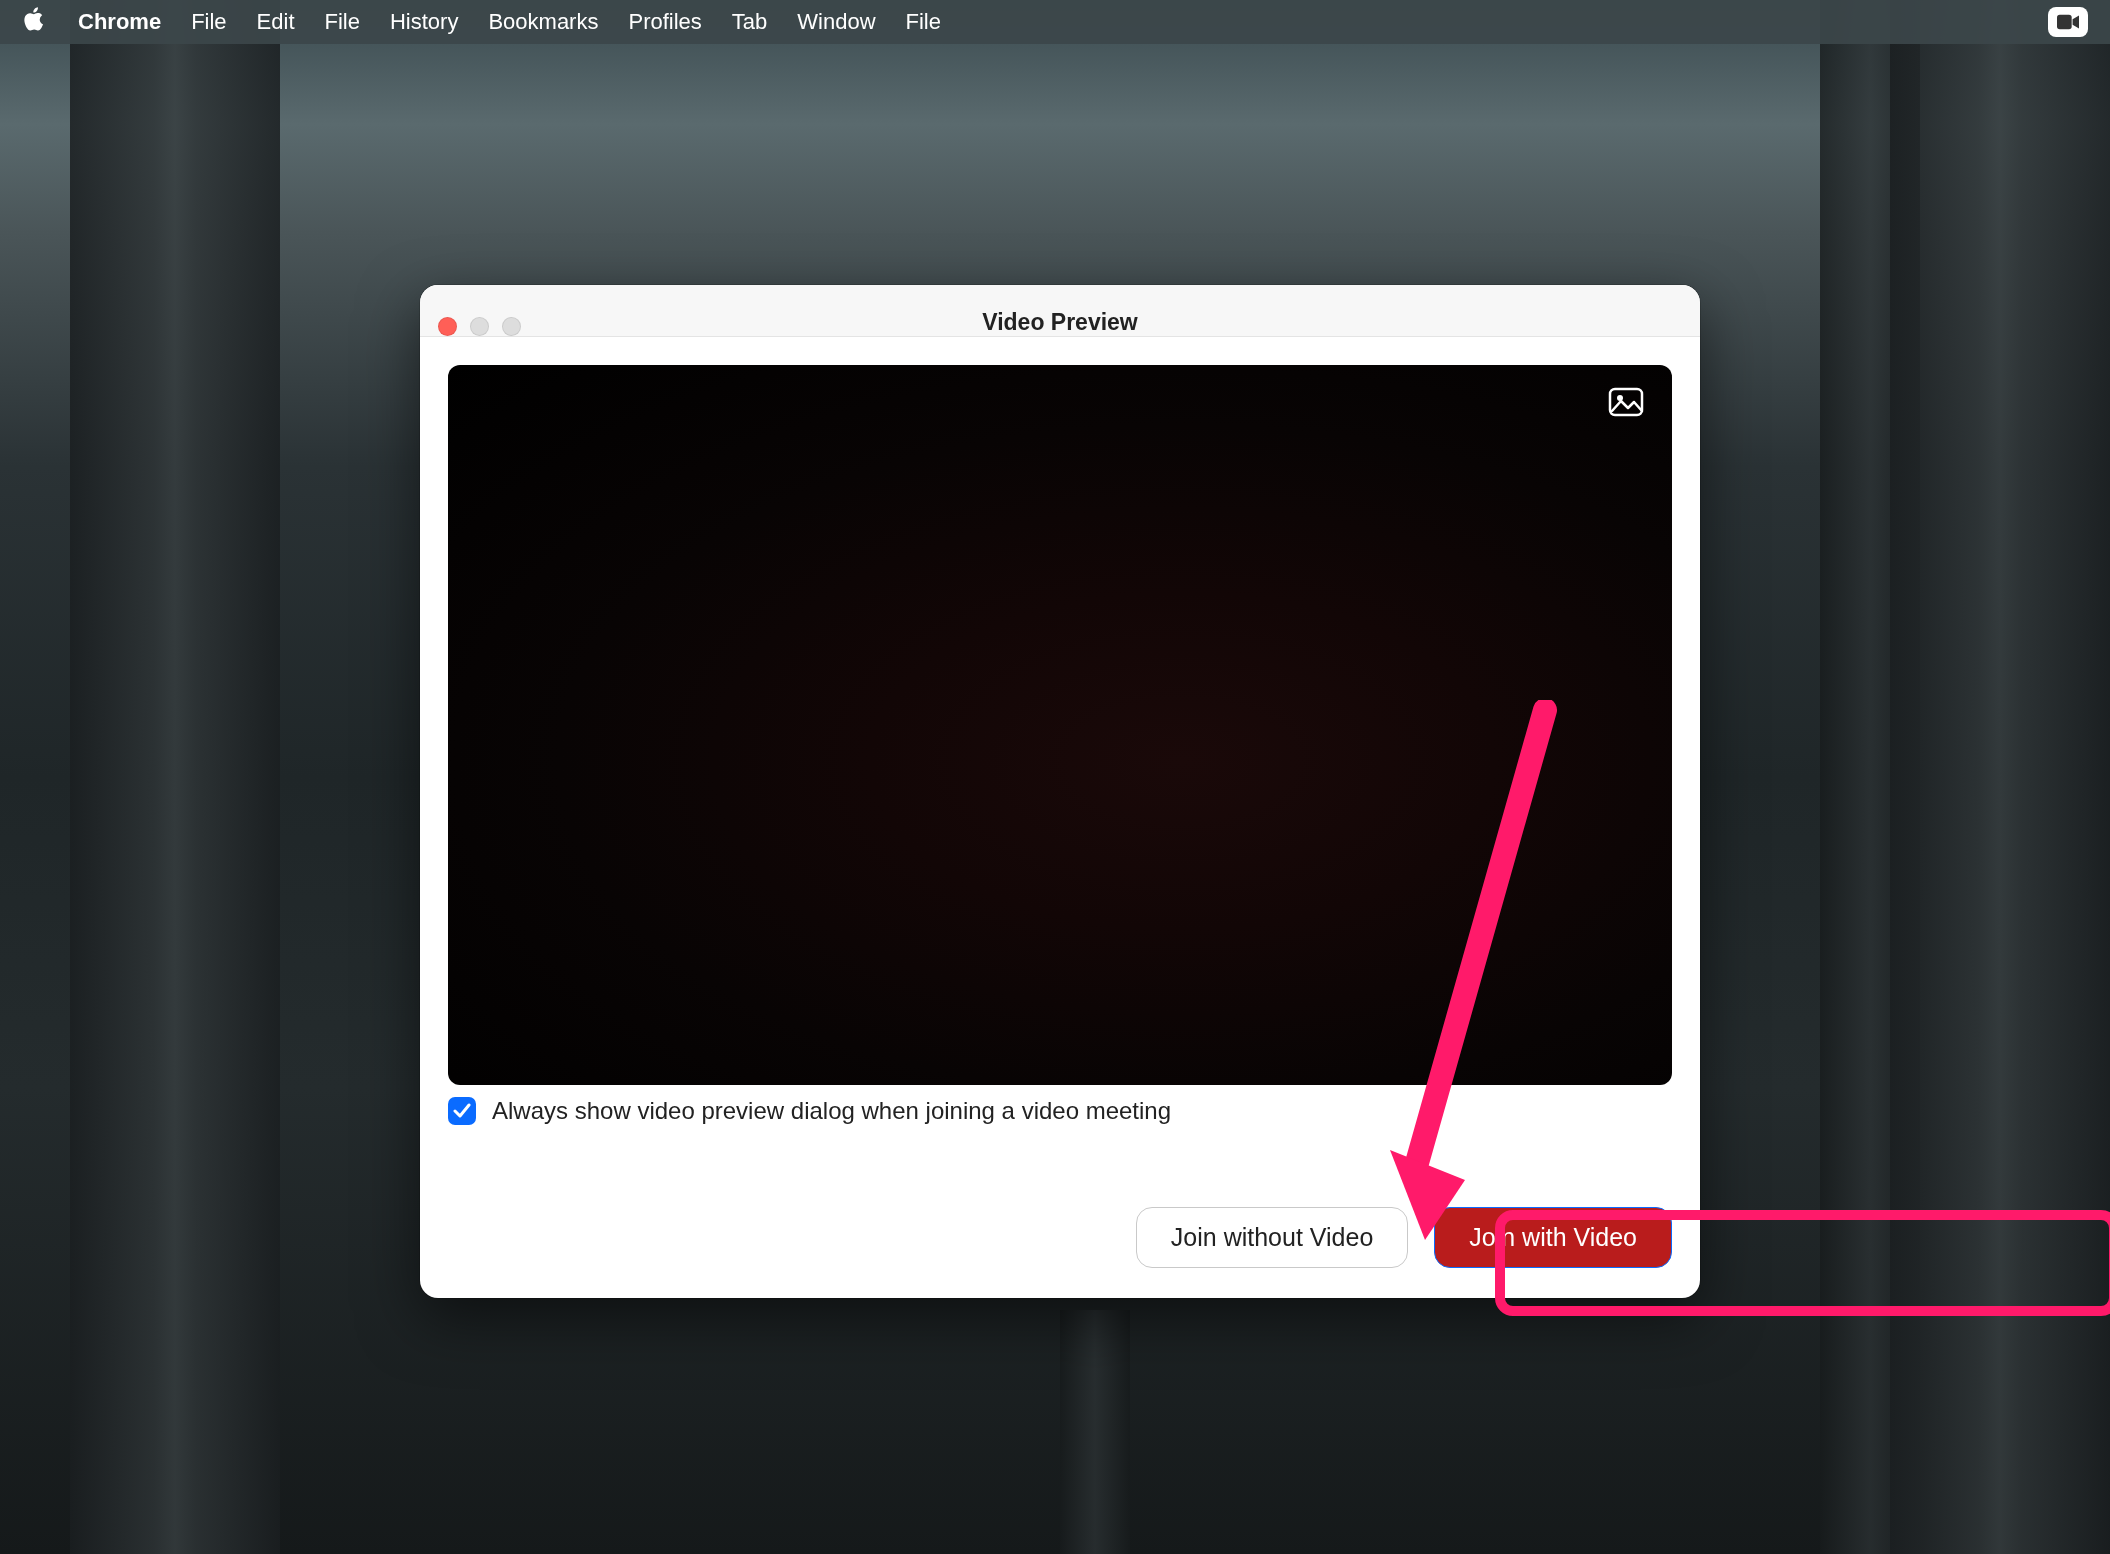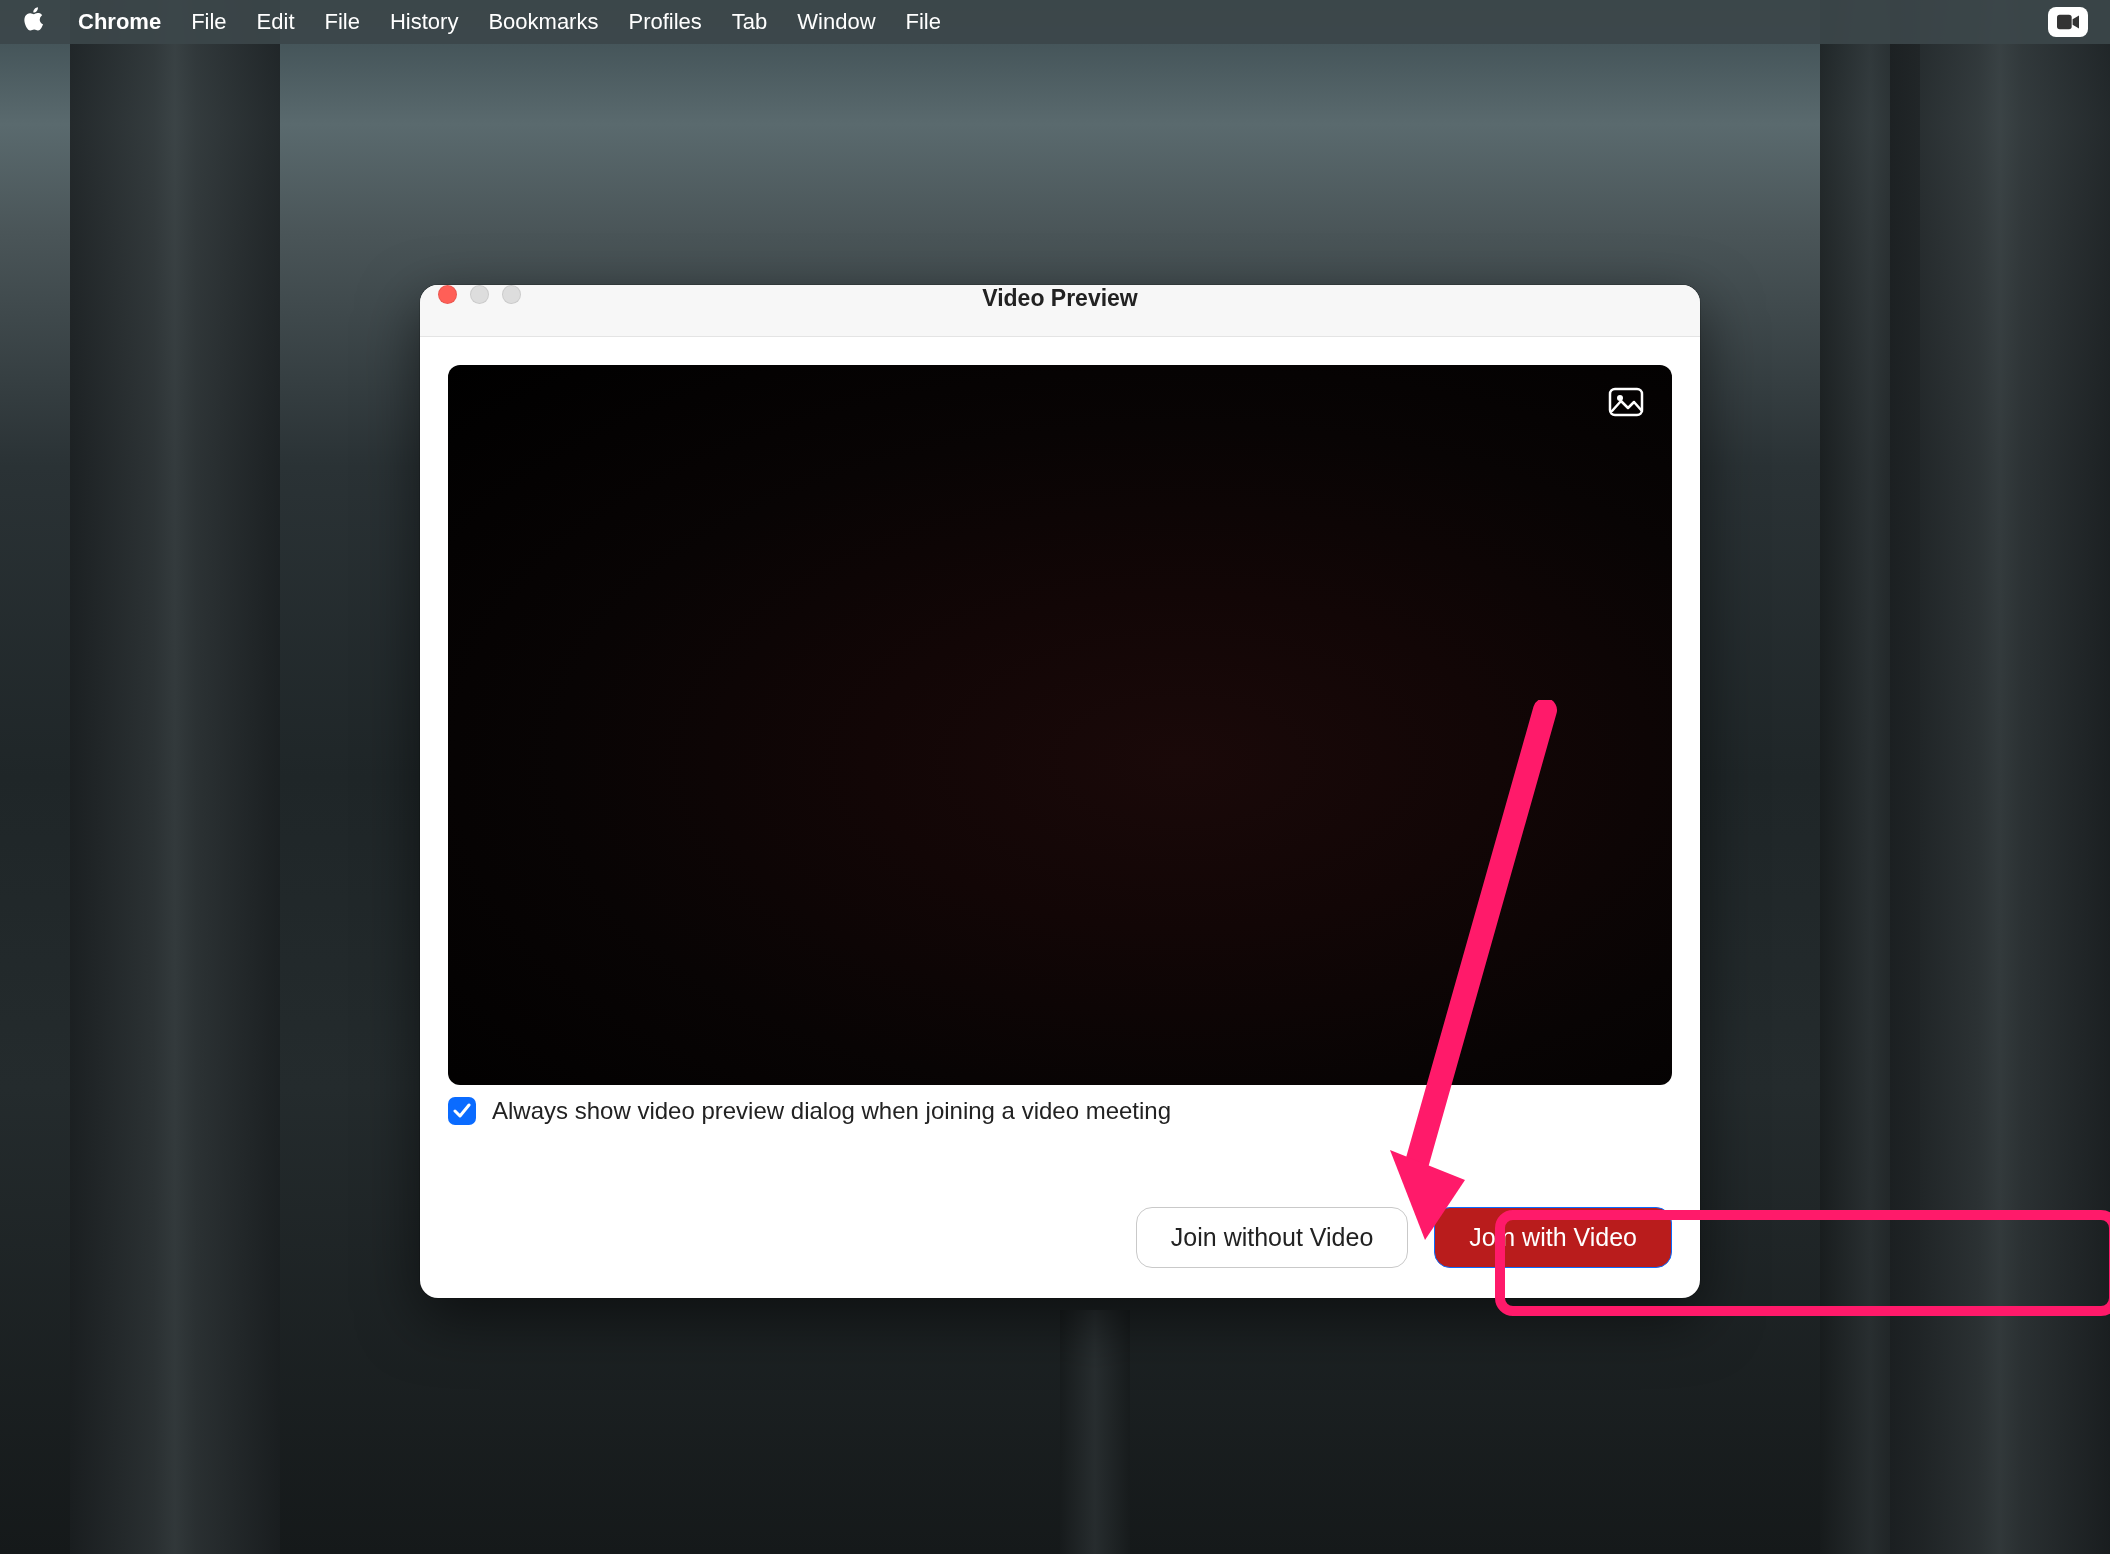--- a/index.html
+++ b/index.html
@@ -61,21 +61,21 @@
       left: 420px; top: 285px;
       width: 1280px;
       background: #fff;
       border-radius: 18px;
       box-shadow: 0 20px 60px rgba(0,0,0,.55), 0 0 0 1px rgba(0,0,0,.15);
       overflow: hidden;
     }
     .titlebar {
       height: 52px;
       display: flex;
-      align-items: flex-start;
+      align-items: flex-end;
       position: relative;
       border-bottom: 1px solid #e4e4e4;
       background: #f7f7f7;
     }
     .traffic-lights { position: absolute; left: 18px; display: flex; gap: 13px; }
     .tl { width: 19px; height: 19px; border-radius: 50%; }
     .tl.close { background: #ff5f57; border: 1px solid rgba(0,0,0,.08); }
     .tl.min { background: #ddd; border: 1px solid rgba(0,0,0,.08); }
     .tl.max { background: #ddd; border: 1px solid rgba(0,0,0,.08); }
     .title {

